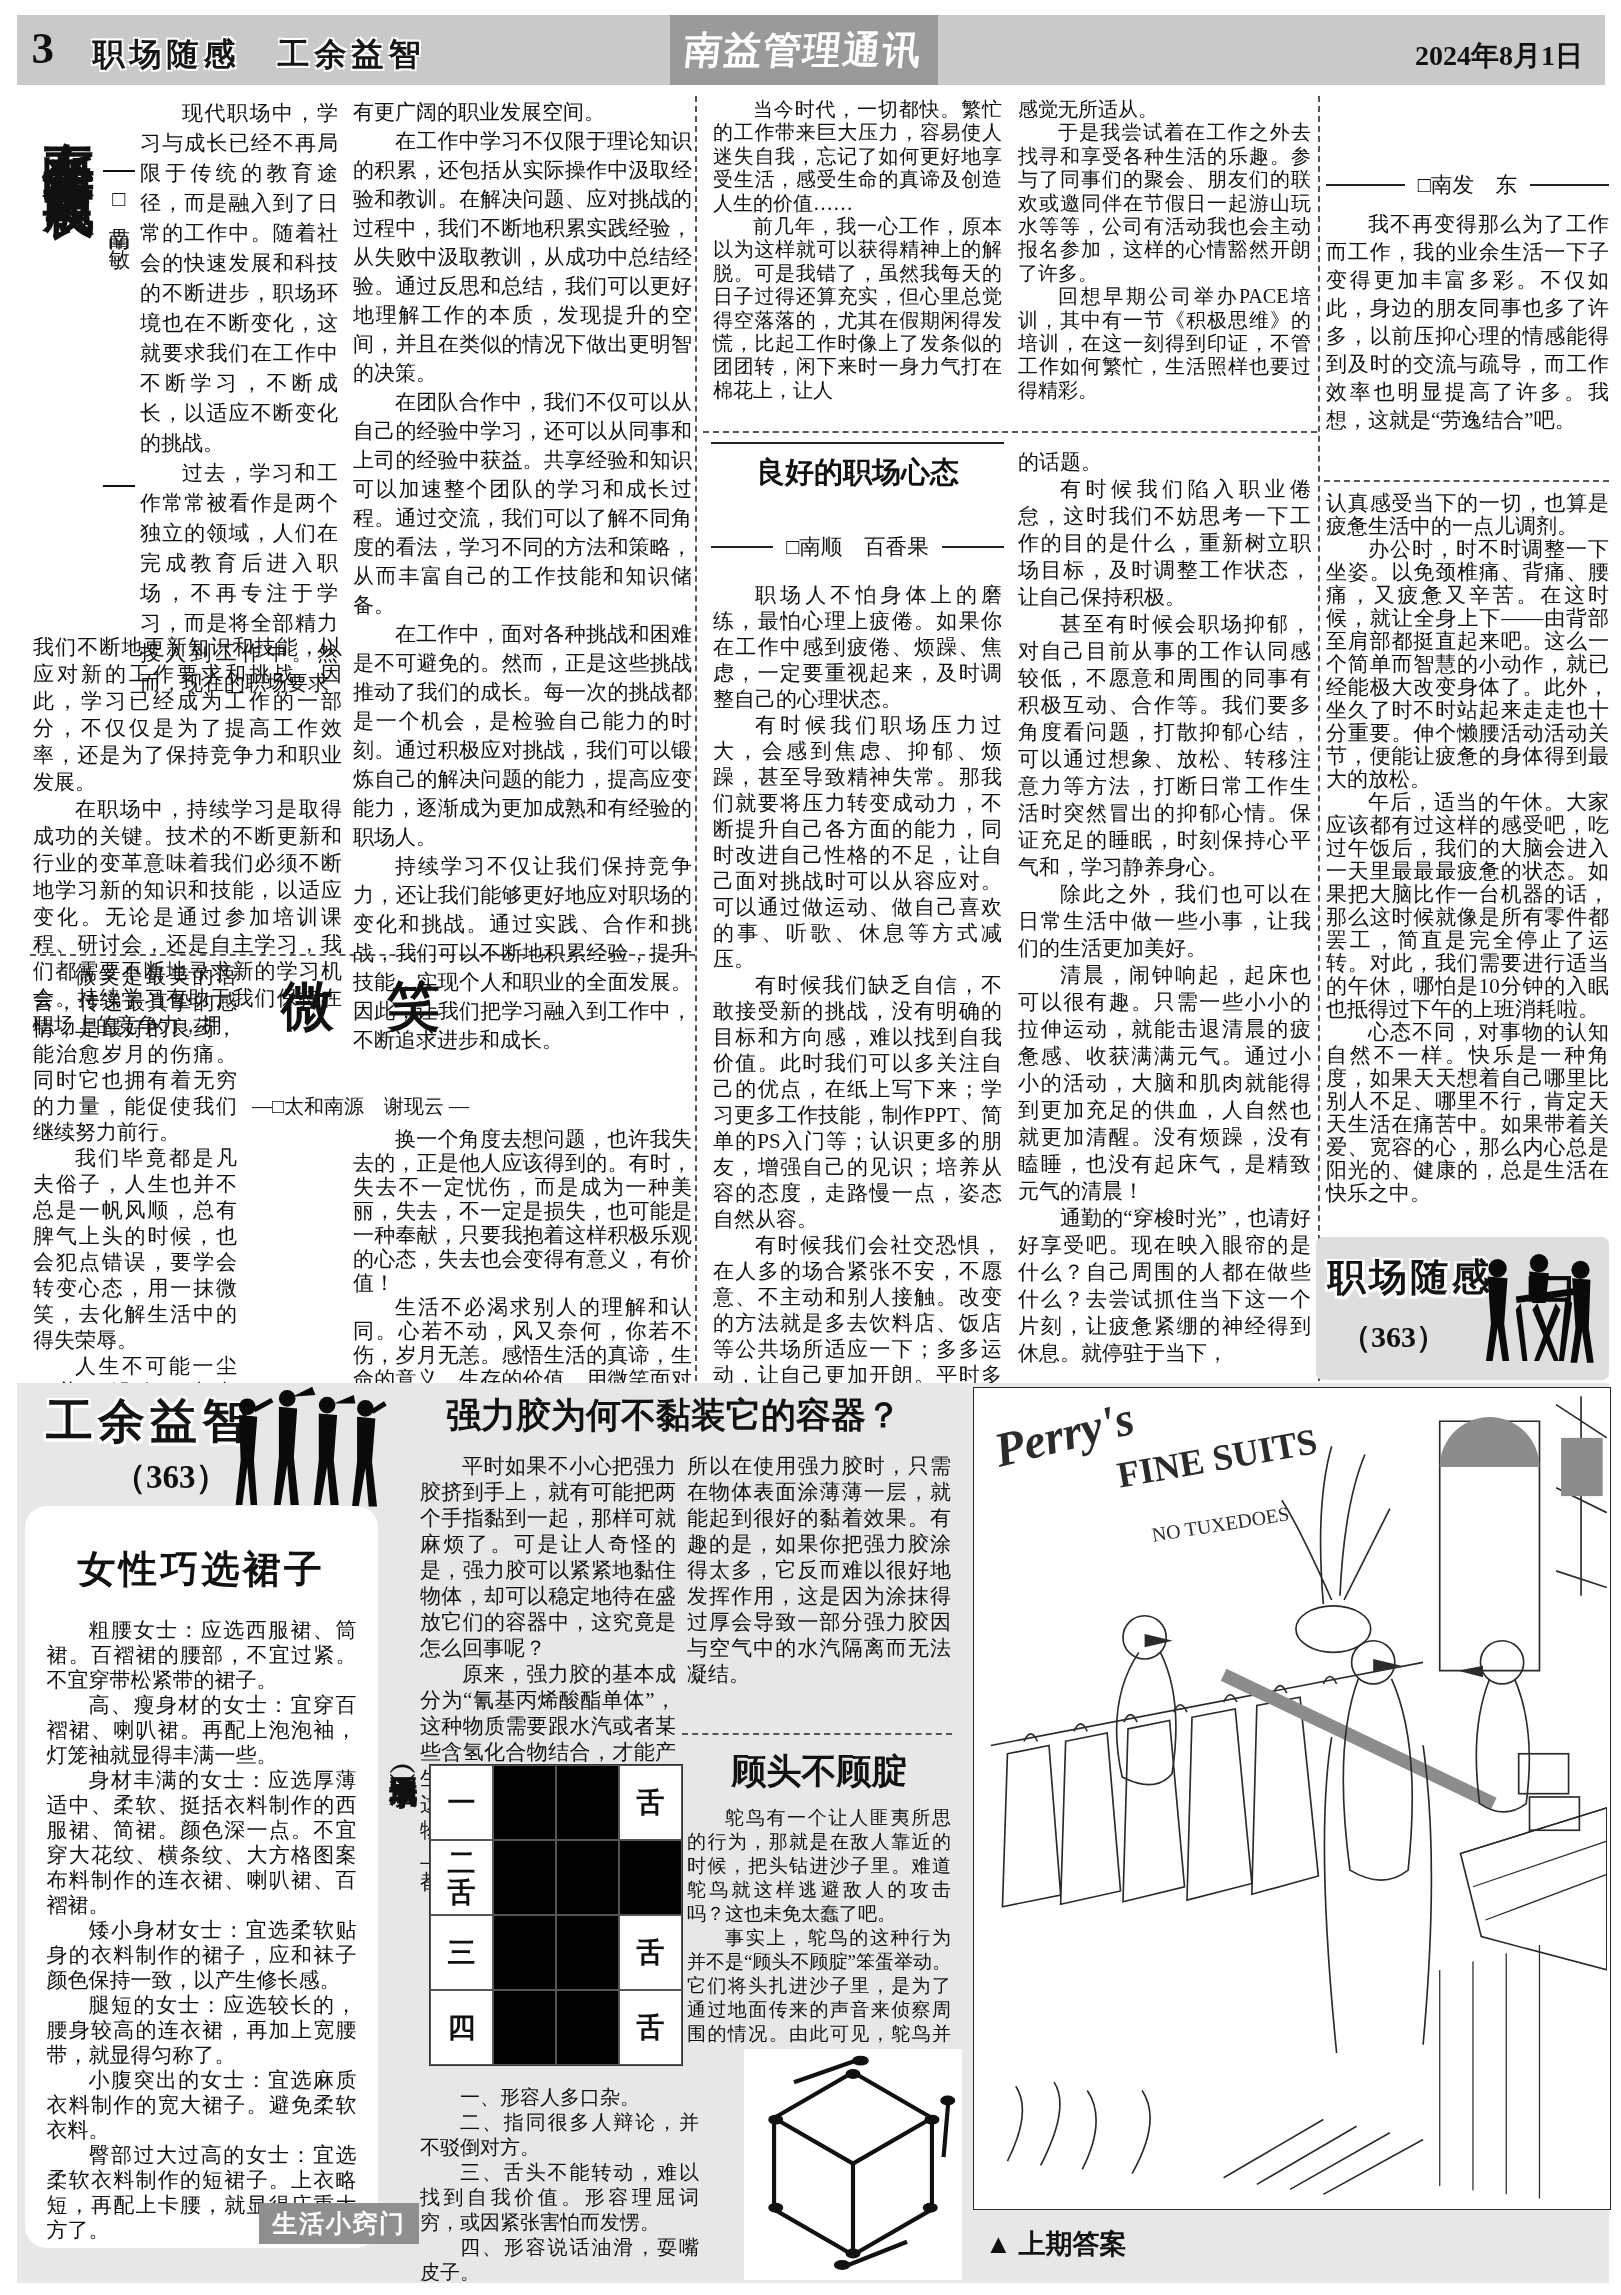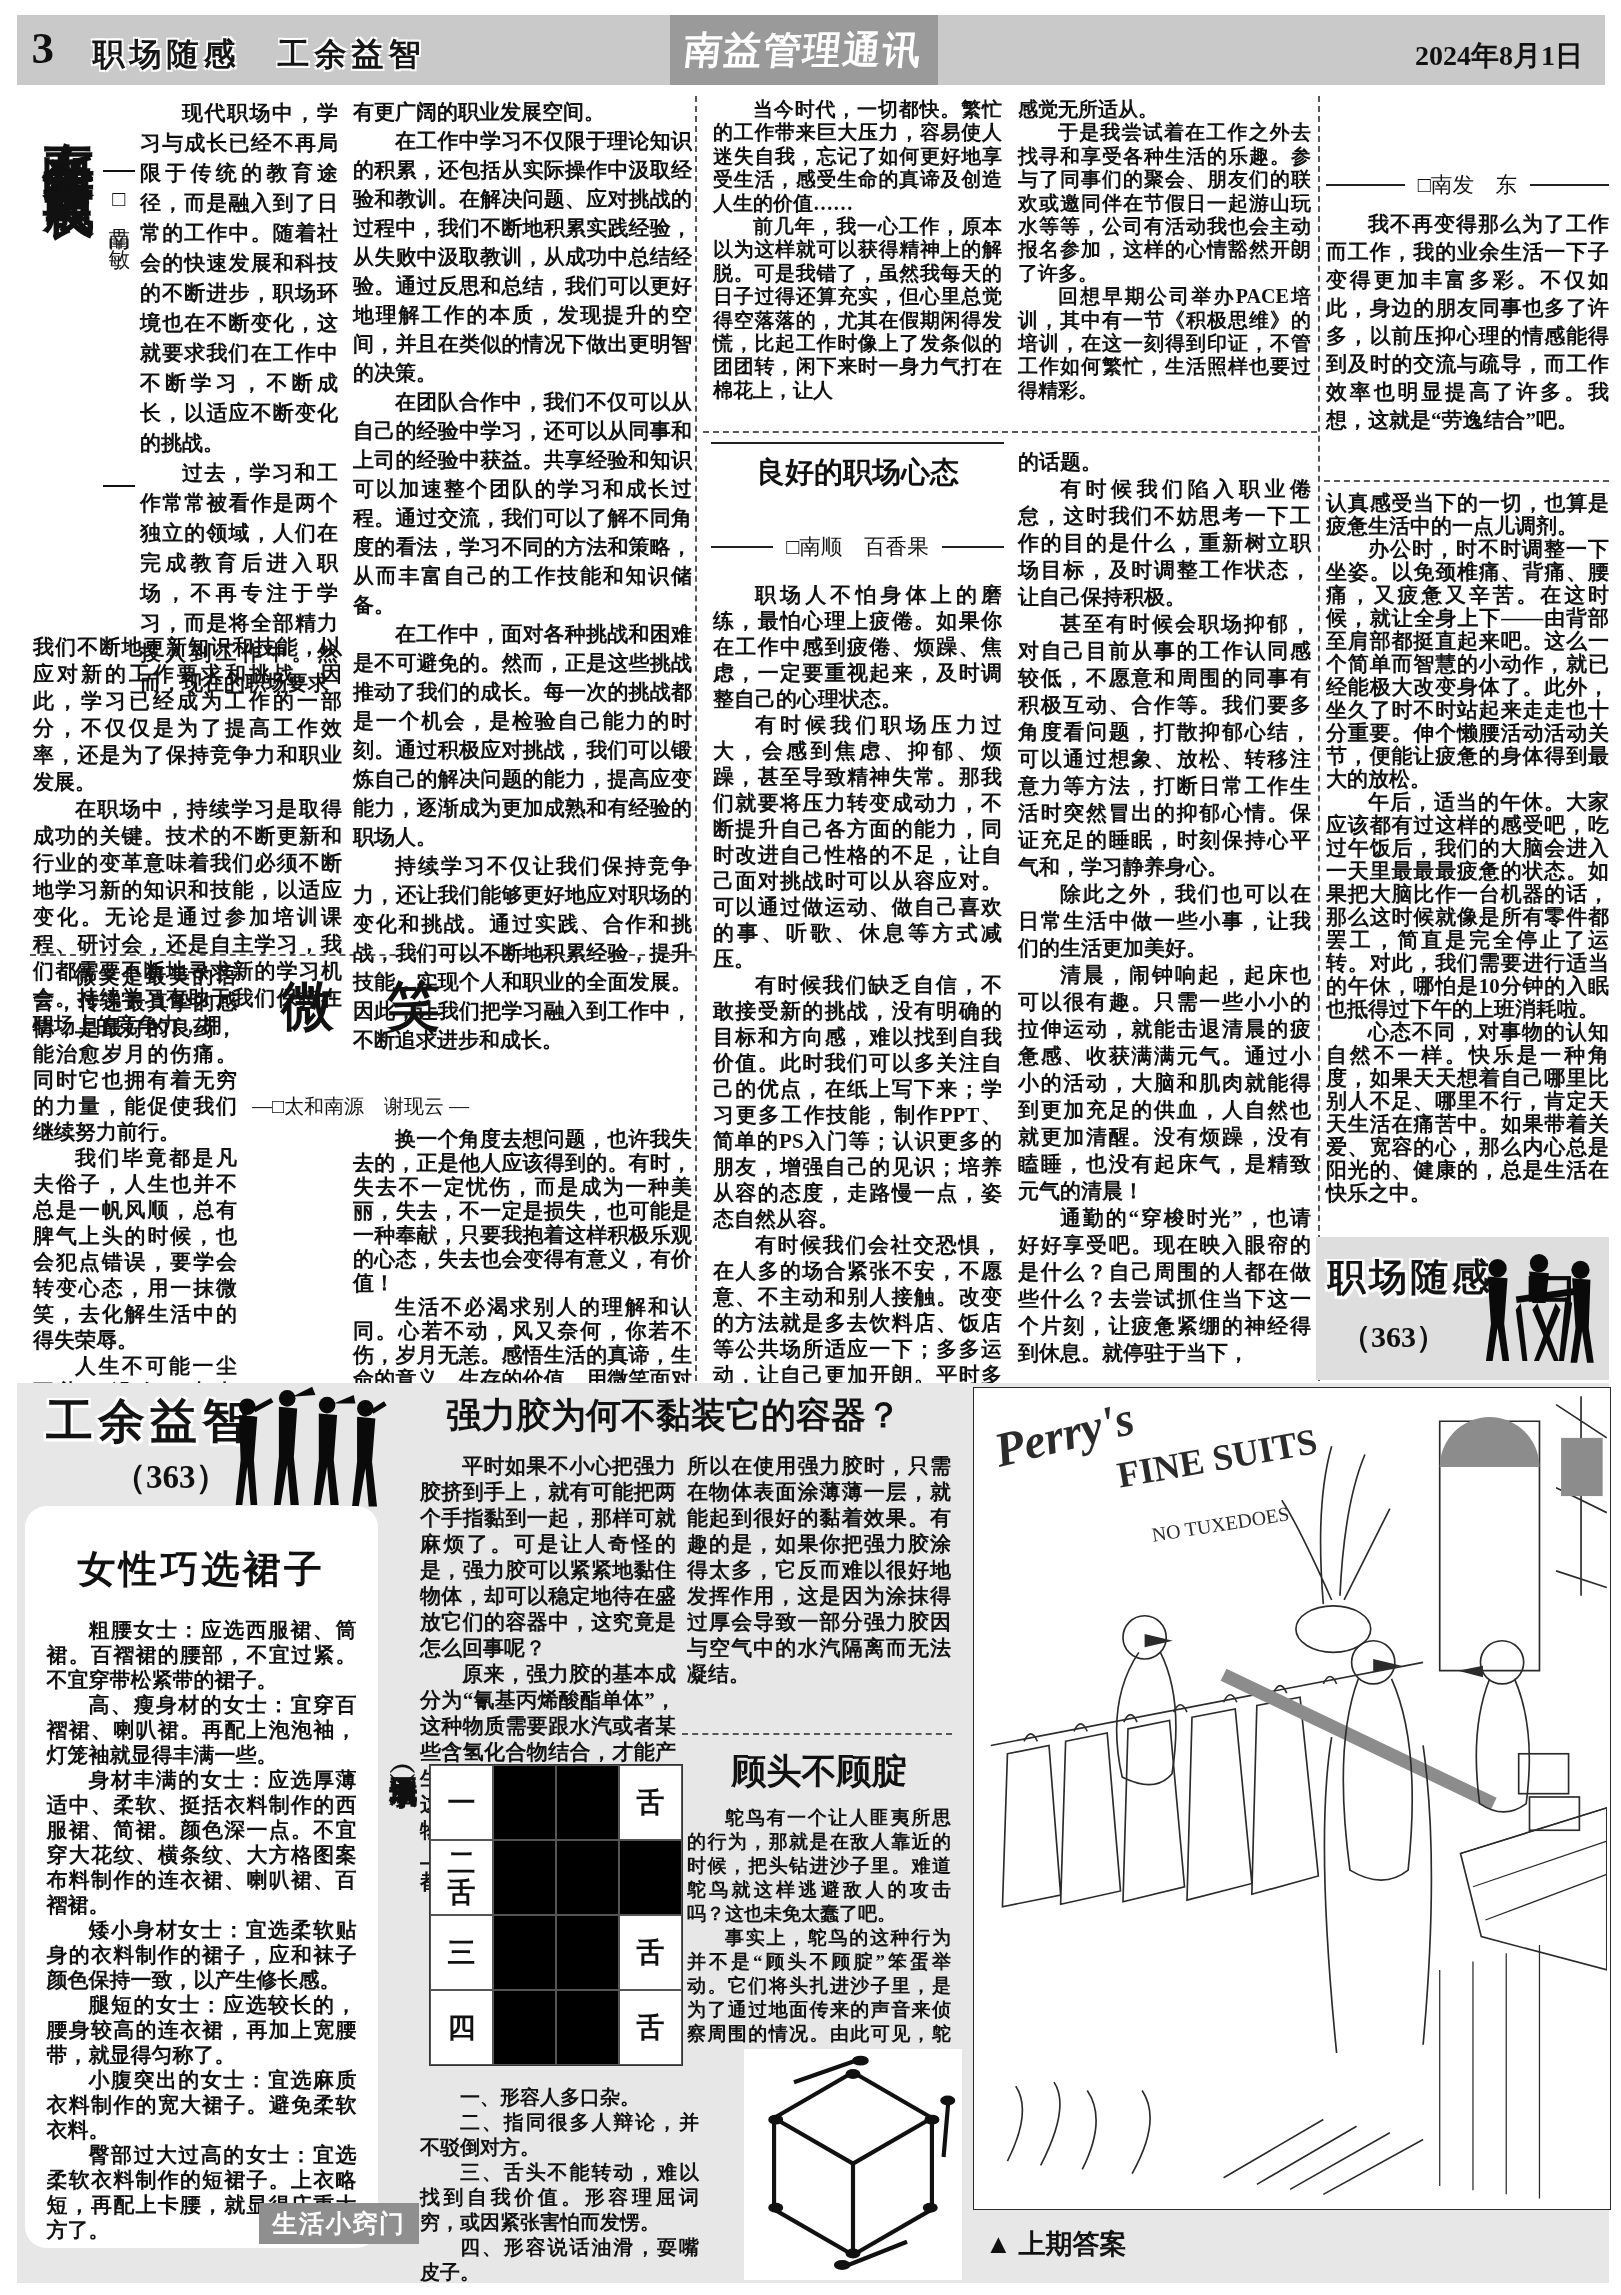--- a/index.html
+++ b/index.html
@@ -8,34 +8,34 @@
   
   .hdr{position:absolute;left:16.6px;top:15px;width:1588px;height:70px;background:#c9c9c9;}
   .hdr-num{position:absolute;left:15px;top:6.7px;font-size:45px;font-weight:bold;}
   .hdr-secs{position:absolute;left:76px;top:18.3px;font-size:32px;font-weight:bold;letter-spacing:5px;
             color:#161616;text-shadow:1.7px 1.7px 0 #fff,-1.7px -1.7px 0 #fff,1.7px -1.7px 0 #fff,-1.7px 1.7px 0 #fff;}
   .masthead{position:absolute;left:653px;top:0;width:268px;height:70px;background:#9a9a9a;
             display:flex;align-items:center;justify-content:center;}
   .masthead span{color:#fff;font-size:38px;font-weight:bold;transform:skewX(-6deg);letter-spacing:1.7px;}
   .hdr-date{position:absolute;right:21.6px;top:21.6px;font-size:28px;font-weight:bold;}
   
-  .cn{text-align:justify;word-break:break-all;font-weight:bold;}
+  .cn{text-align:justify;word-break:break-all;}
   .cn p{margin:0;text-indent:2em;}
   .cn p.noindent{text-indent:0;}
   .abs{position:absolute;}
   .vtitle{writing-mode:vertical-rl;text-orientation:upright;font-weight:bold;}
   .dashH{position:absolute;border-top:2.5px dashed #555;height:0;}
   .dashV{position:absolute;border-left:2.5px dashed #555;width:0;}
   .atitle{font-weight:bold;text-align:center;}
   .byline{display:flex;align-items:center;justify-content:center;gap:13px;font-size:21.6px;}
   .byline .rule{flex:1;border-top:2.5px solid #222;height:0;}
   
   .outline-txt{font-weight:bold;color:#141414;
      text-shadow:2.5px 2.5px 0 #fff,-2.5px -2.5px 0 #fff,2.5px -2.5px 0 #fff,-2.5px 2.5px 0 #fff,0 2.5px 0 #fff,0 -2.5px 0 #fff,2.5px 0 0 #fff,-2.5px 0 0 #fff;}
-  .badge-right{position:absolute;left:1316px;top:1237px;width:293px;height:143px;background:#dedede;}
+  .badge-right{position:absolute;left:1316px;top:1237px;width:293px;height:143px;background:#dedede;border-radius:7px;}
   
   .bottom-bg{position:absolute;left:16.6px;top:1383px;width:1592px;height:900px;background:#e7e7e7;}
   .skirt-box{position:absolute;left:25px;top:1506px;width:353px;height:742px;background:#fff;border-radius:21.6px;}
   .tag-label{position:absolute;background:#8f8f8f;color:#fff;font-weight:bold;font-size:25px;
              padding:4.2px 13.3px;letter-spacing:1.7px;}
   
   .grid{position:absolute;left:429px;top:1764px;border:1.7px solid #333;background:#fff;}
   .grid .row{display:flex;}
   .grid .cell{width:63px;height:75px;border:0.8px solid #555;box-sizing:border-box;
               display:flex;flex-direction:column;align-items:center;justify-content:center;

